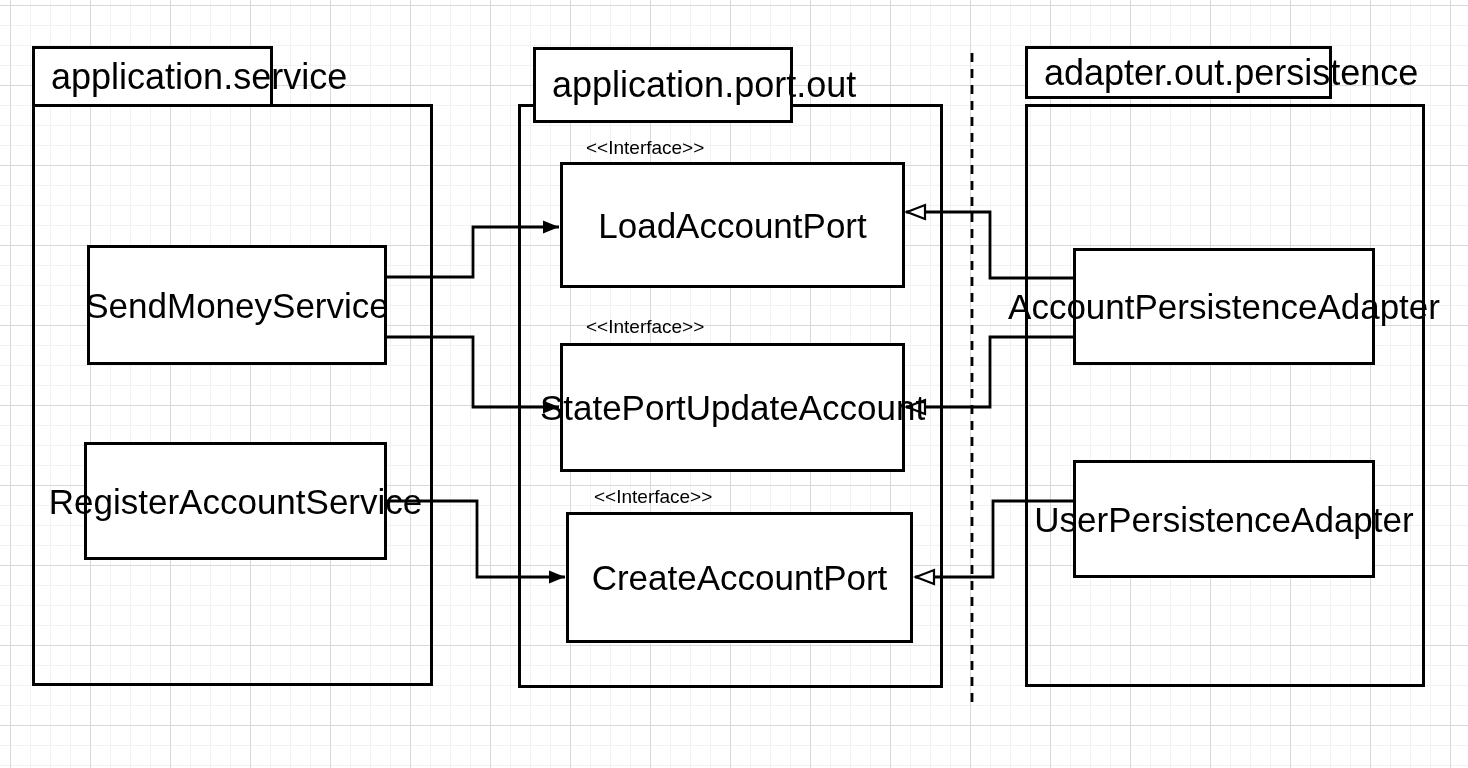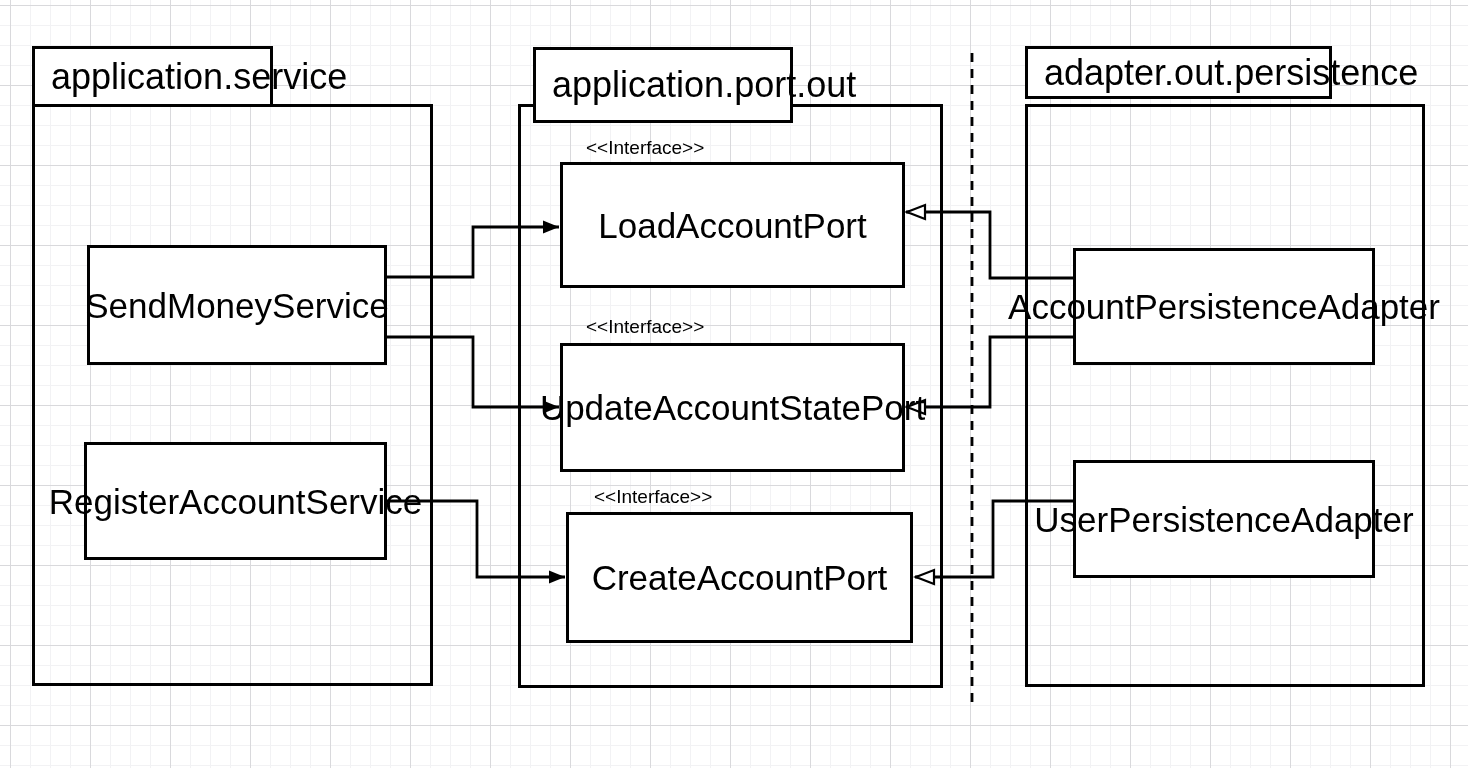--- a/index.html
+++ b/index.html
@@ -122,22 +122,22 @@
   <div class="node" style="left:84px; top:442px; width:303px; height:118px;">
     <span>RegisterAccount</span>
     <span>Service</span>
   </div>
 
   <div class="node" style="left:560px; top:162px; width:345px; height:126px;">
     <span>LoadAccount</span>
     <span>Port</span>
   </div>
   <div class="node" style="left:560px; top:343px; width:345px; height:129px;">
+    <span>StatePort</span>
     <span>UpdateAccount</span>
-    <span>StatePort</span>
   </div>
   <div class="node" style="left:566px; top:512px; width:347px; height:131px;">
     <span>CreateAccount</span>
     <span>Port</span>
   </div>
 
   <div class="node three-line" style="left:1073px; top:248px; width:302px; height:117px;">
     <span>Account</span>
     <span>Persistence</span>
     <span>Adapter</span>

